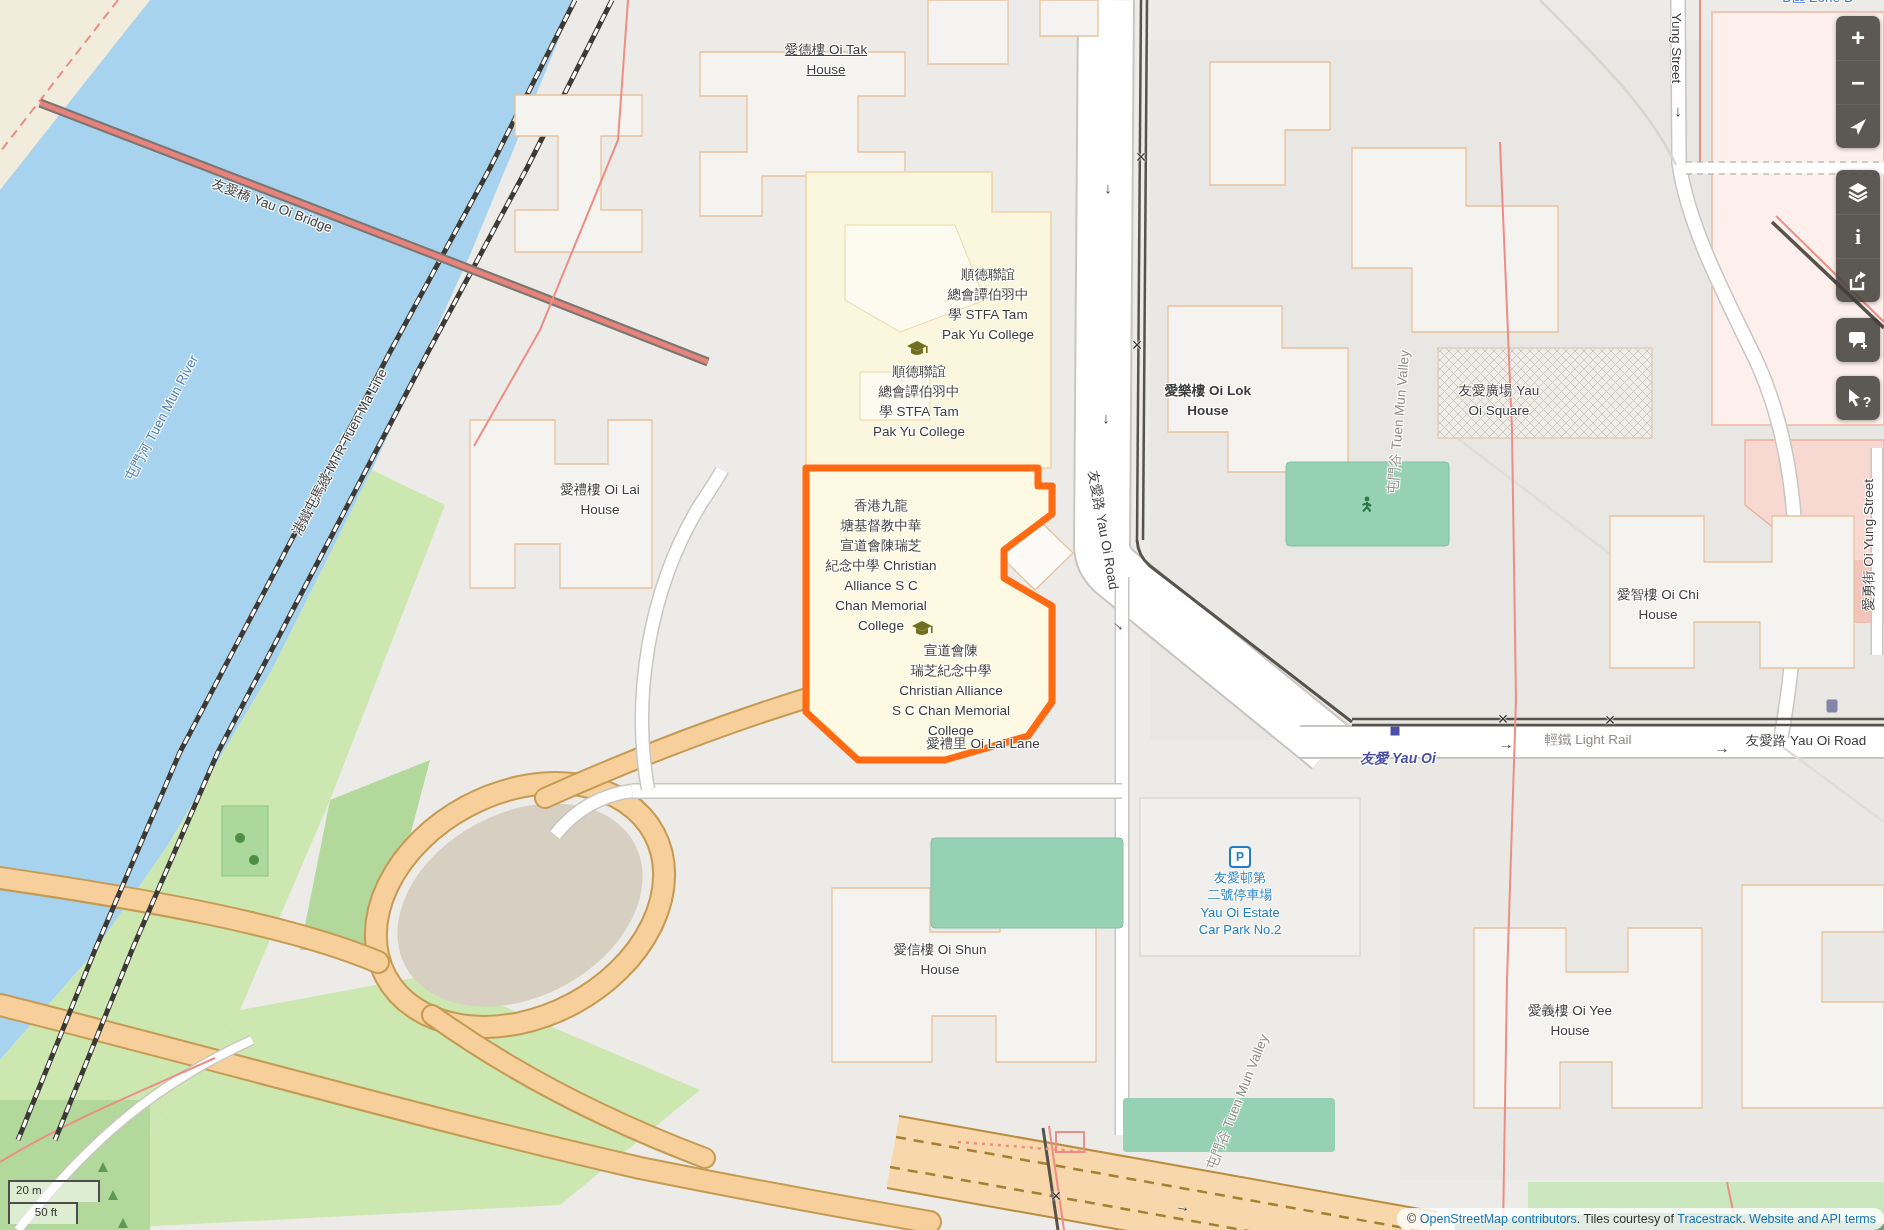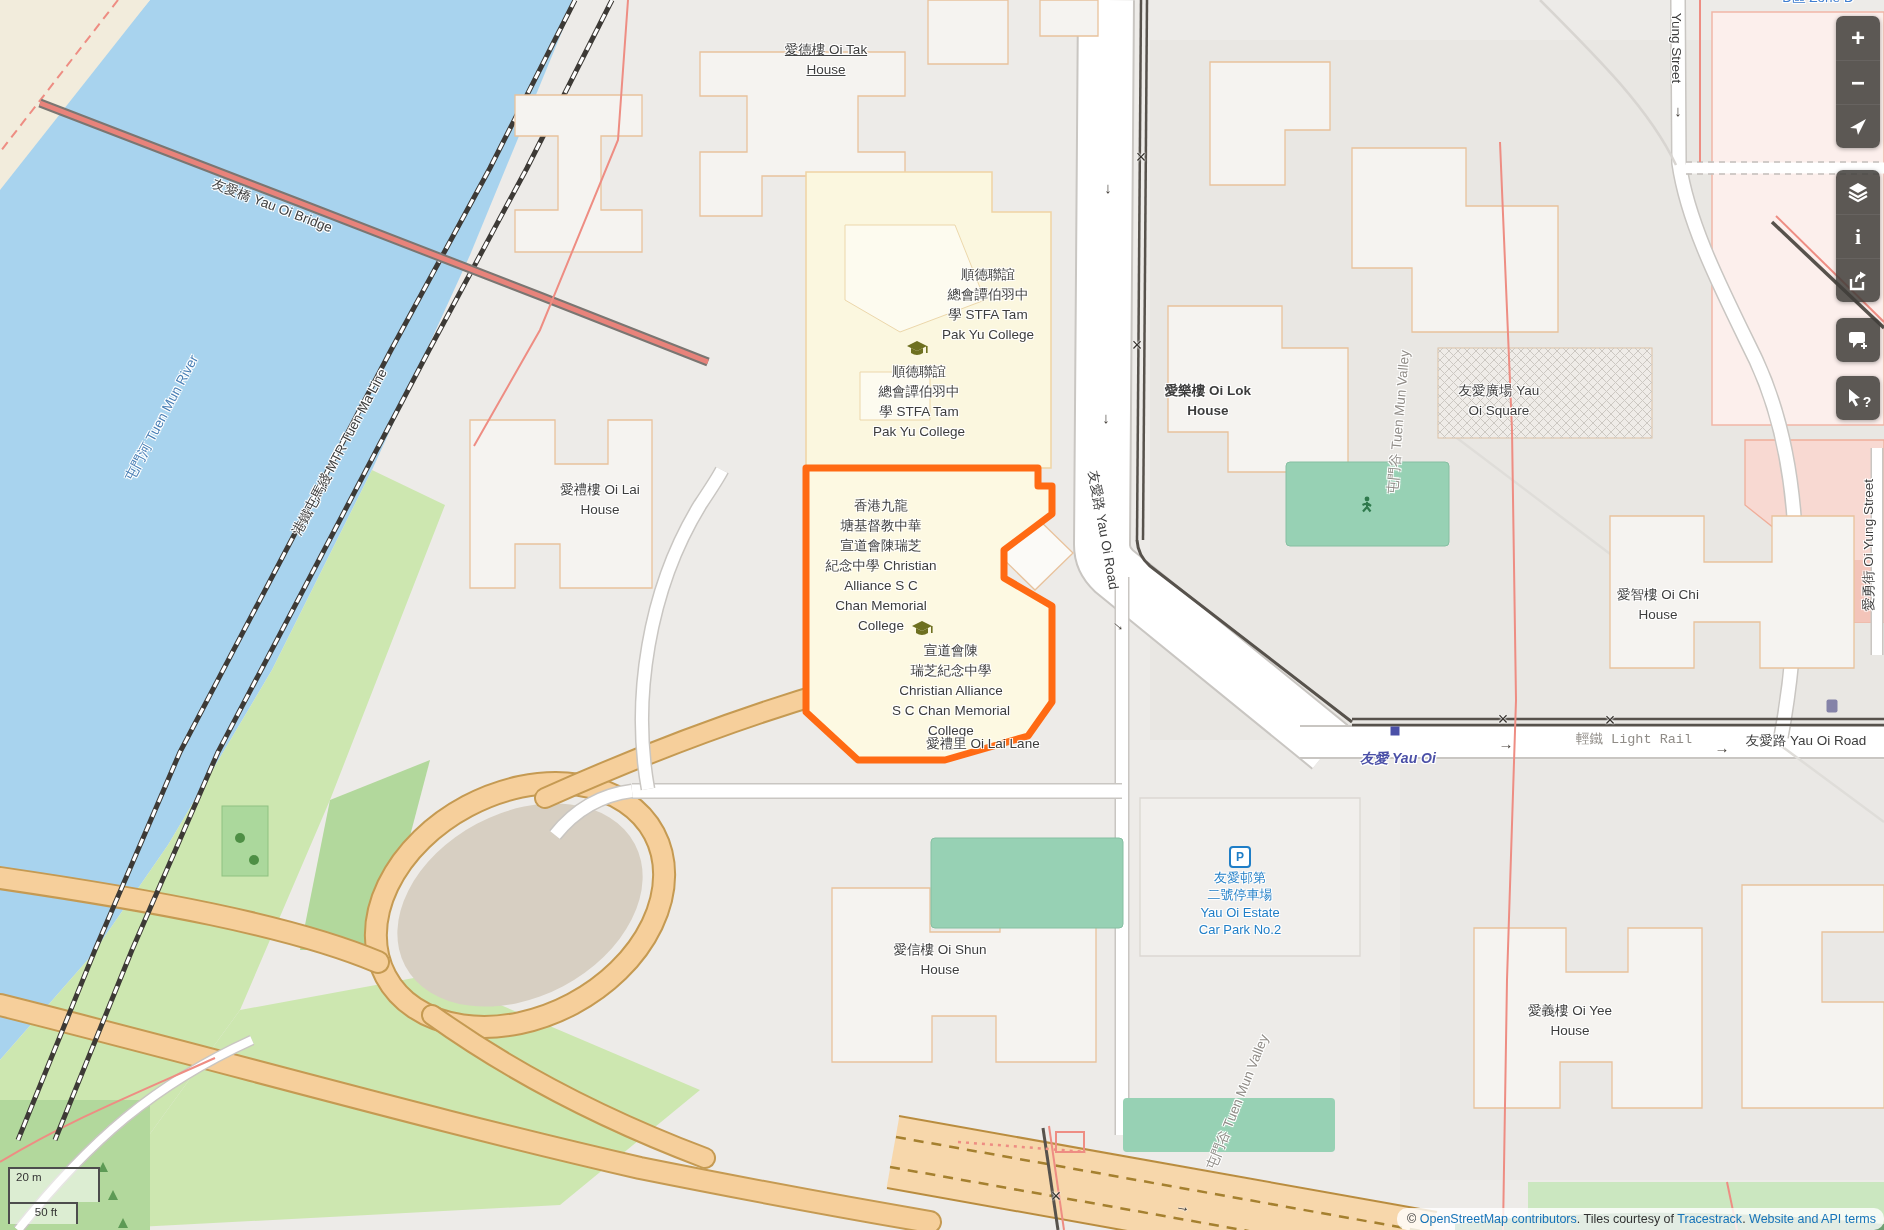--- a/index.html
+++ b/index.html
@@ -21,21 +21,21 @@
   .sq{position:absolute;width:9px;height:9px;background:#4b50a7;transform:translate(-50%,-50%);}
   .picon{position:absolute;width:18px;height:18px;border:2px solid #1f7ec7;border-radius:4px;background:#fff;
        color:#1f7ec7;font-weight:700;font-size:12px;line-height:18px;text-align:center;transform:translate(-50%,-50%);}
   .poi{position:absolute;transform:translate(-50%,-50%);}
   .ctl{position:absolute;right:4px;width:44px;border-radius:7px;overflow:hidden;display:flex;flex-direction:column;
        box-shadow:0 1px 4px rgba(0,0,0,.35);}
   .ctl button{width:44px;height:44px;background:rgba(64,61,57,.85);border:0;color:#fff;font-size:24px;
        display:flex;align-items:center;justify-content:center;padding:0;cursor:pointer;}
   .ctl button + button{border-top:1px solid rgba(255,255,255,.07);}
   .scale{position:absolute;left:8px;bottom:6px;font-size:11.5px;color:#333;}
-  .scale .m{width:92px;height:35px;border:2px solid #4d4d4d;border-bottom:0;background:rgba(255,255,255,.55);
+  .scale .m{width:92px;height:22px;border:2px solid #4d4d4d;border-bottom:0;background:rgba(255,255,255,.55);
        padding:2px 0 0 6px;box-sizing:border-box;}
   .scale .ft{width:70px;height:22px;border:2px solid #4d4d4d;border-bottom:0;background:rgba(255,255,255,.55);
        padding:2px 0 0 6px;box-sizing:border-box;text-align:center;}
   .attr{position:absolute;right:0;bottom:0;background:rgba(255,255,255,.8);padding:4px 8px 4px 10px;
        font-size:12.5px;color:#333;white-space:nowrap;border-radius:10px;}
   .attr a{color:#1673b8;text-decoration:none;cursor:pointer;}
 </style>
 </head>
 <body>
 
@@ -229,21 +229,21 @@
 Oi Square</div>
 <div class="lbl" style="left:1658px;top:605px;">愛智樓 Oi Chi
 House</div>
 <div class="lbl" style="left:1570px;top:1021px;">愛義樓 Oi Yee
 House</div>
 <div class="lbl" style="left:940px;top:960px;">愛信樓 Oi Shun
 House</div>
 <div class="lbl nowrap" style="left:983px;top:744px;">愛禮里 Oi Lai Lane</div>
 <div class="lbl nowrap" style="left:1103px;top:530px;transform:translate(-50%,-50%) rotate(80deg);">友愛路 Yau Oi Road</div>
 <div class="lbl nowrap" style="left:1806px;top:741px;">友愛路 Yau Oi Road</div>
-<div class="lbl nowrap graylbl" style="left:1634px;top:740px;font-family:Liberation Mono, monospace;">輕鐵 Light Rail</div>
+<div class="lbl nowrap graylbl" style="left:1588px;top:740px;">輕鐵 Light Rail</div>
 <div class="lbl nowrap station" style="left:1398px;top:758px;">友愛 Yau Oi</div>
 <div class="lbl bluelbl" style="left:1240px;top:904px;">友愛邨第
 二號停車場
 Yau Oi Estate
 Car Park No.2</div>
 <div class="lbl nowrap zonelbl" style="left:1818px;top:-2px;">D區 Zone D</div>
 <div class="lbl nowrap" style="left:272px;top:206px;transform:translate(-50%,-50%) rotate(21deg);">友愛橋 Yau Oi Bridge</div>
 <div class="lbl nowrap" style="left:340px;top:452px;transform:translate(-50%,-50%) rotate(-62deg);">港鐵屯馬綫 MTR Tuen Ma Line</div>
 <div class="lbl nowrap riverlbl" style="left:162px;top:418px;transform:translate(-50%,-50%) rotate(-62deg);">屯門河 Tuen Mun River</div>
 <div class="lbl nowrap graylbl" style="left:1399px;top:422px;transform:translate(-50%,-50%) rotate(-85deg);">屯門谷 Tuen Mun Valley</div>

